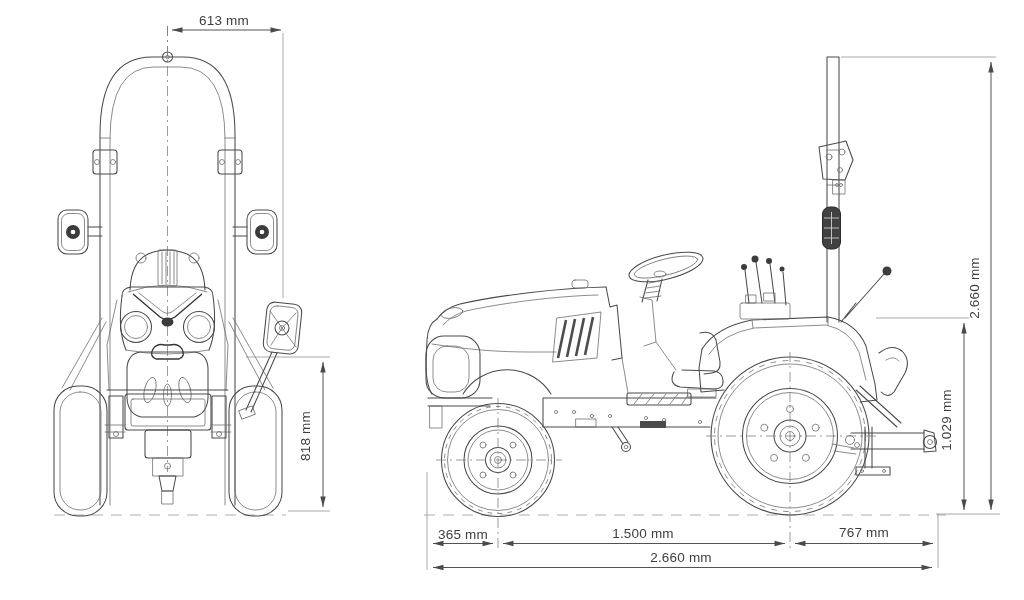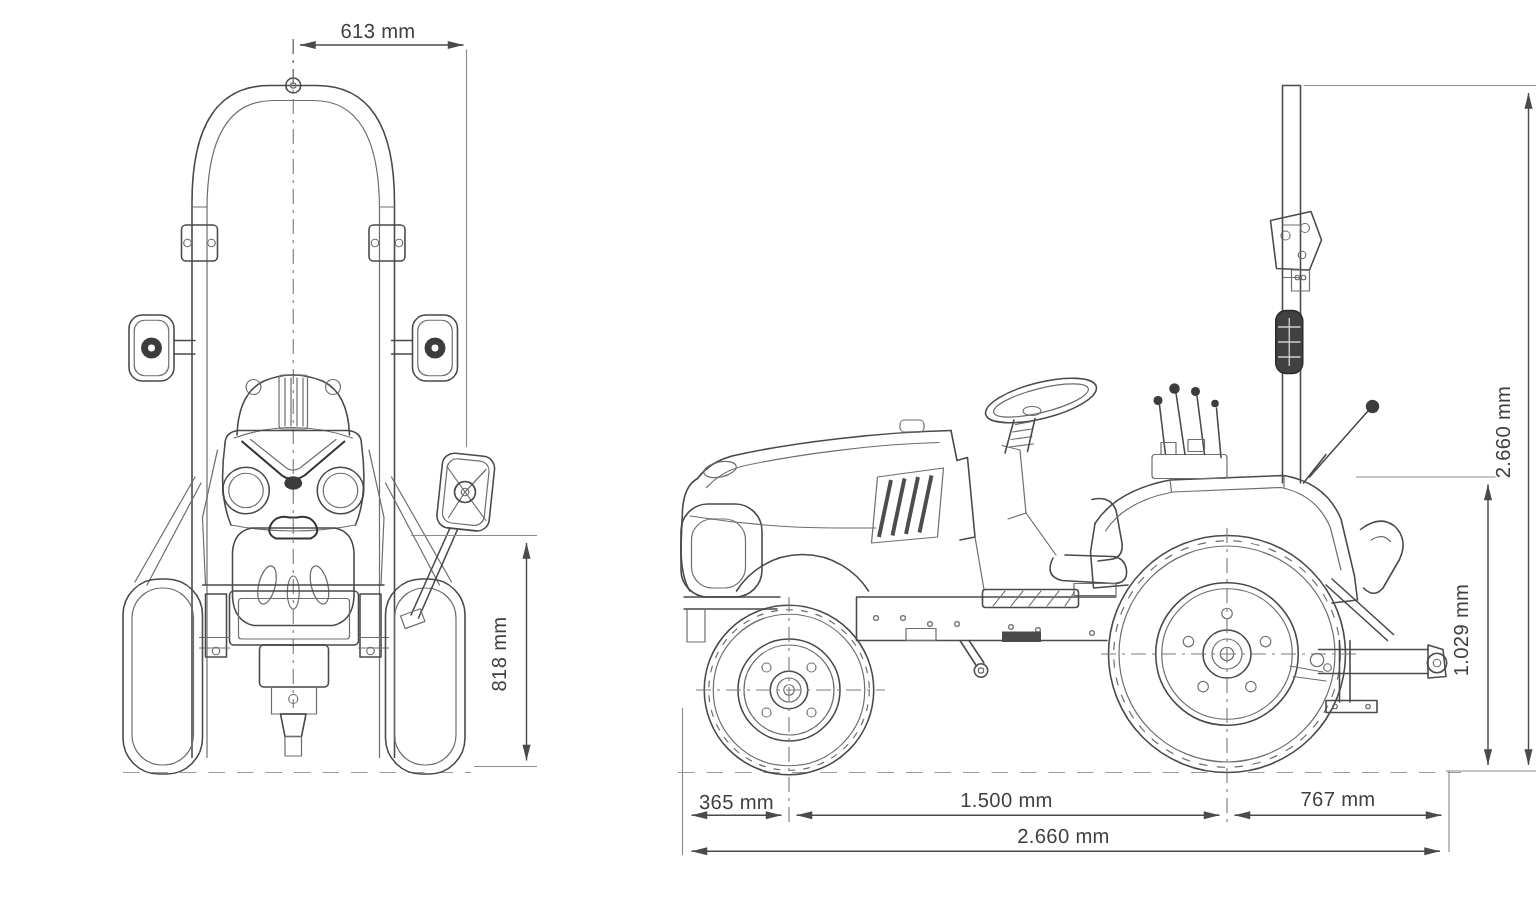--- a/index.html
+++ b/index.html
@@ -1,17 +1,17 @@
 <!DOCTYPE html>
 <html><head>
 <meta charset="utf-8">
 <style>
   html,body{margin:0;padding:0;background:#ffffff;}
   body{width:1024px;height:600px;overflow:hidden;font-family:"Liberation Sans",sans-serif;}
-  .stage{position:relative;width:876px;height:600px;background:#fff;margin-left:28px;}
+  .stage{position:relative;width:876px;height:600px;background:#fff;}
   svg{display:block;}
   svg text{font-family:"Liberation Sans","DejaVu Sans",sans-serif;font-size:13.5px;fill:#3f3f3f;letter-spacing:.2px;}
   .ln{stroke:#4a4a4a;stroke-width:1.05;fill:none;stroke-linecap:round;stroke-linejoin:round;}
   .ln2{stroke:#6e6e6e;stroke-width:.8;fill:none;stroke-linecap:round;stroke-linejoin:round;}
   .dark{stroke:#353535;stroke-width:1.35;fill:none;stroke-linejoin:round;}
   .fillD{fill:#3c3c3c;stroke:none;}
   .dim{stroke:#4a4a4a;stroke-width:.95;fill:none;}
   .ext{stroke:#8b8b8b;stroke-width:.75;fill:none;}
   .cl{stroke:#7a7a7a;stroke-width:.75;fill:none;stroke-dasharray:10 4 2 4;}
   .gnd{stroke:#9a9a9a;stroke-width:.8;fill:none;stroke-dasharray:11 8;}

